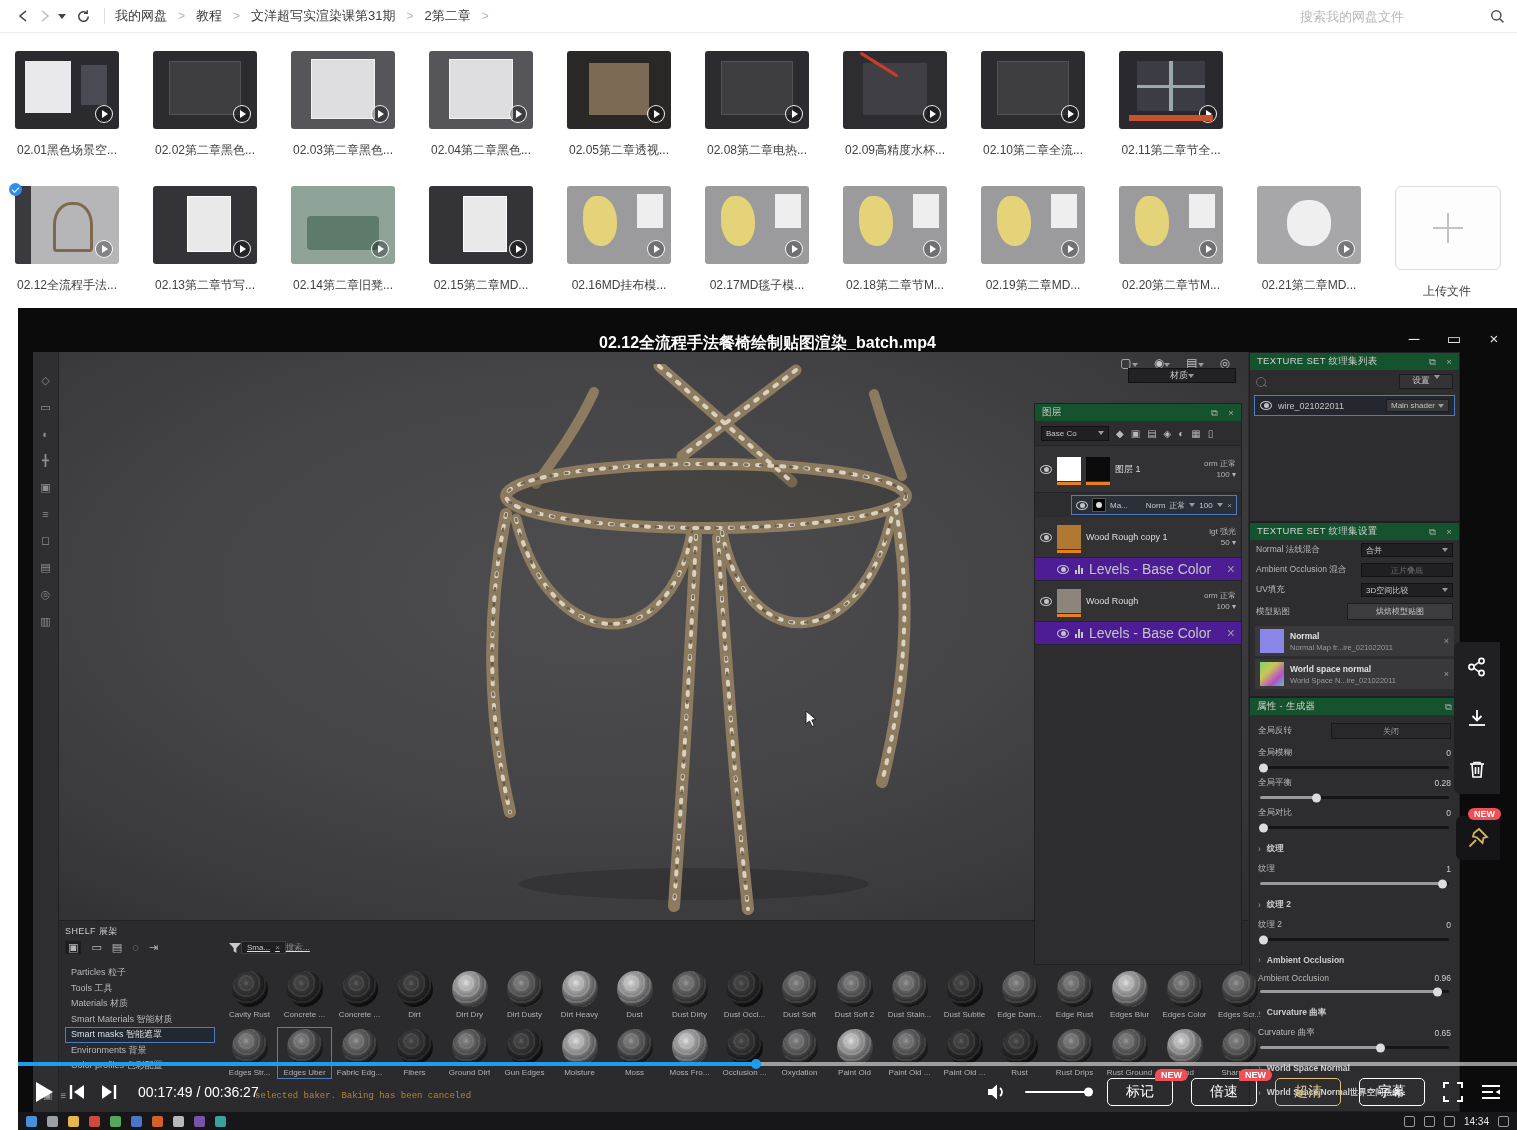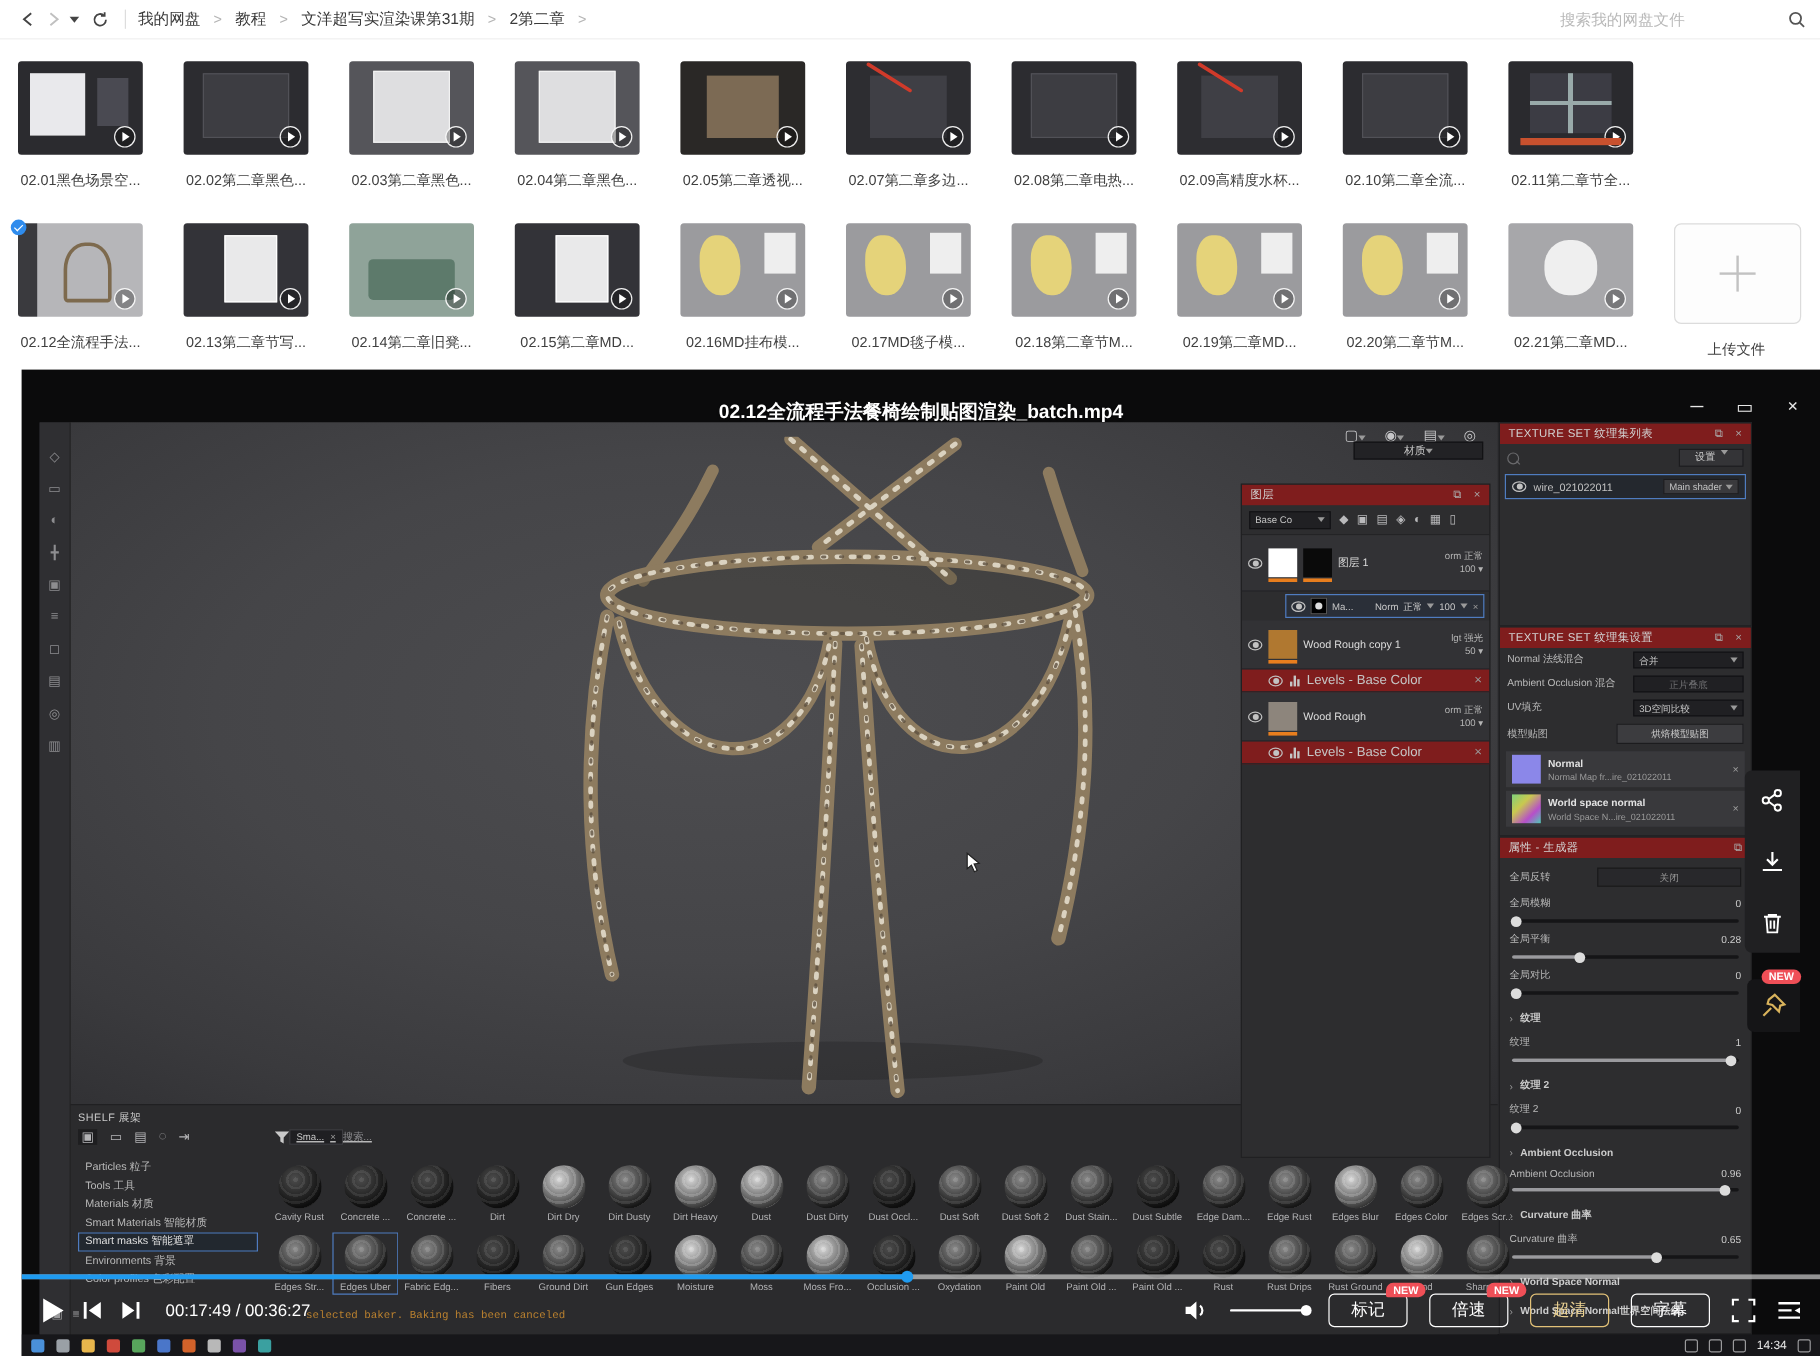--- a/index.html
+++ b/index.html
@@ -69,39 +69,39 @@
   .sp-left span{cursor:pointer;}
   .viewport{position:absolute;left:26px;top:0;width:1189px;height:568px;
       background:radial-gradient(ellipse at 45% 42%,#4d4d50 0%,#454548 45%,#3a3a3d 75%,#2d2d30 100%);}
   .vp-icons{position:absolute;top:4px;right:18px;display:flex;gap:16px;color:#c6c6c8;font-size:12px;}
   .vp-combo{position:absolute;top:16px;right:12px;width:108px;height:15px;background:#222225;border:1px solid #121214;
       color:#c9c9c9;font-size:9px;display:flex;align-items:center;padding:0 6px;justify-content:center;box-sizing:border-box;}
   .dcaret{width:0;height:0;border-left:3.5px solid transparent;border-right:3.5px solid transparent;border-top:4px solid #9a9a9a;display:inline-block;}
   .cursor{position:absolute;left:746px;top:358px;z-index:30;}
   
   .panel{position:absolute;background:#2d2d2f;border:1px solid #202022;box-sizing:border-box;font-size:9px;color:#c2c2c2;}
-  .ptl{height:17px;background:#7f1d1d;display:flex;align-items:center;padding:0 7px;color:#d2d2d2;font-size:9.5px;letter-spacing:.3px;}
+  .ptl{height:17px;background:#14532d;display:flex;align-items:center;padding:0 7px;color:#d2d2d2;font-size:9.5px;letter-spacing:.3px;}
   .ptl .sp2{margin-left:auto;display:flex;gap:10px;color:#aaa;}
   
   .layers{left:1001px;top:51px;width:208px;height:562px;z-index:10;}
   .ltools{height:24px;display:flex;align-items:center;gap:7px;padding:0 6px;border-bottom:1px solid #232325;}
   .lcombo{width:58px;height:13px;background:#202023;border:1px solid #121214;display:flex;align-items:center;justify-content:space-between;padding:0 4px;font-size:8px;color:#c5c5c5;}
   .lti{color:#b9b9bb;font-size:10px;cursor:pointer;}
   .lrow{display:flex;align-items:center;gap:5px;padding:4px 5px;border-bottom:1px solid #242427;background:#323235;justify-content:center;}
   .eye{display:inline-block;width:10px;height:7px;border:1px solid #c2c2c2;border-radius:50%;position:relative;flex:none;cursor:pointer;}
   .eye::after{content:"";position:absolute;inset:1px 2.5px;background:#c2c2c2;border-radius:50%;}
   .thumb{width:24px;height:24px;flex:none;position:relative;}
   .thumb .ub{position:absolute;left:0;right:0;bottom:-4px;height:3px;background:#e87e1e;}
   .t-white{background:#fff;} .t-black{background:#0a0a0a;} .t-wood1{background:#b07830;} .t-wood2{background:#8d857c;}
   .lname{font-size:9px;color:#ddd;flex:1;min-width:0;}
   .lmeta{font-size:8px;color:#b5b5b5;text-align:right;line-height:11px;flex:none;}
   .maskrow{margin:2px 4px 2px 36px;border:1px solid #4f7cc0;background:#2a2f38;display:flex;align-items:center;gap:4px;padding:2px 4px;font-size:8px;color:#c9c9c9;}
   .mthumb{width:12px;height:12px;background:#000;border:1px solid #555;position:relative;flex:none;}
   .mthumb::after{content:"";position:absolute;inset:3px;background:#ddd;border-radius:50%;}
-  .fxrow{display:flex;align-items:center;gap:6px;padding:3px 6px 3px 22px;background:#7f1d1d;border-bottom:1px solid #242427;color:#c5c5c5;font-size:11px;}
+  .fxrow{display:flex;align-items:center;gap:6px;padding:3px 6px 3px 22px;background:#4c1d95;border-bottom:1px solid #242427;color:#c5c5c5;font-size:14px;}
   .bars{display:inline-flex;align-items:flex-end;gap:1px;height:9px;}
   .bars i{width:2px;background:#c5c5c5;display:block;} .bars i:nth-child(1){height:4px}.bars i:nth-child(2){height:9px}.bars i:nth-child(3){height:6px}
   .x{margin-left:auto;color:#9a9a9a;cursor:pointer;}
   
   .dock{position:absolute;left:1216px;top:0;width:211px;height:760px;background:#29292b;}
   .tslist{left:0;top:0;width:211px;height:170px;}
   .tsrow1{display:flex;align-items:center;padding:4px 6px;}
   .mag{width:8px;height:8px;border:1.4px solid #6a6a6d;border-radius:50%;position:relative;}
   .mag::after{content:"";position:absolute;width:4px;height:1.4px;background:#6a6a6d;transform:rotate(45deg);left:6px;top:7px;}
   .setbtn{margin-left:auto;width:52px;height:13px;background:#343437;border:1px solid #1c1c1e;display:flex;align-items:flex-start;justify-content:center;gap:4px;font-size:8.5px;color:#c9c9c9;cursor:pointer;}
@@ -252,26 +252,20 @@
         </div>
 
         <div class="fcard">
           <div class="fthumb variant-room">
             <span class="playbadge"></span>
           </div>
           <div class="flabel">02.05第二章透视...</div>
         </div>
 
 
-        <div class="fcard">
-          <div class="fthumb variant-red">
-            <span class="playbadge"></span>
-          </div>
-          <div class="flabel">02.07第二章多边...</div>
-        </div>
 
         <div class="fcard">
           <div class="fthumb variant-dark">
             <span class="playbadge"></span>
           </div>
           <div class="flabel">02.08第二章电热...</div>
         </div>
 
         <div class="fcard">
           <div class="fthumb variant-red">

